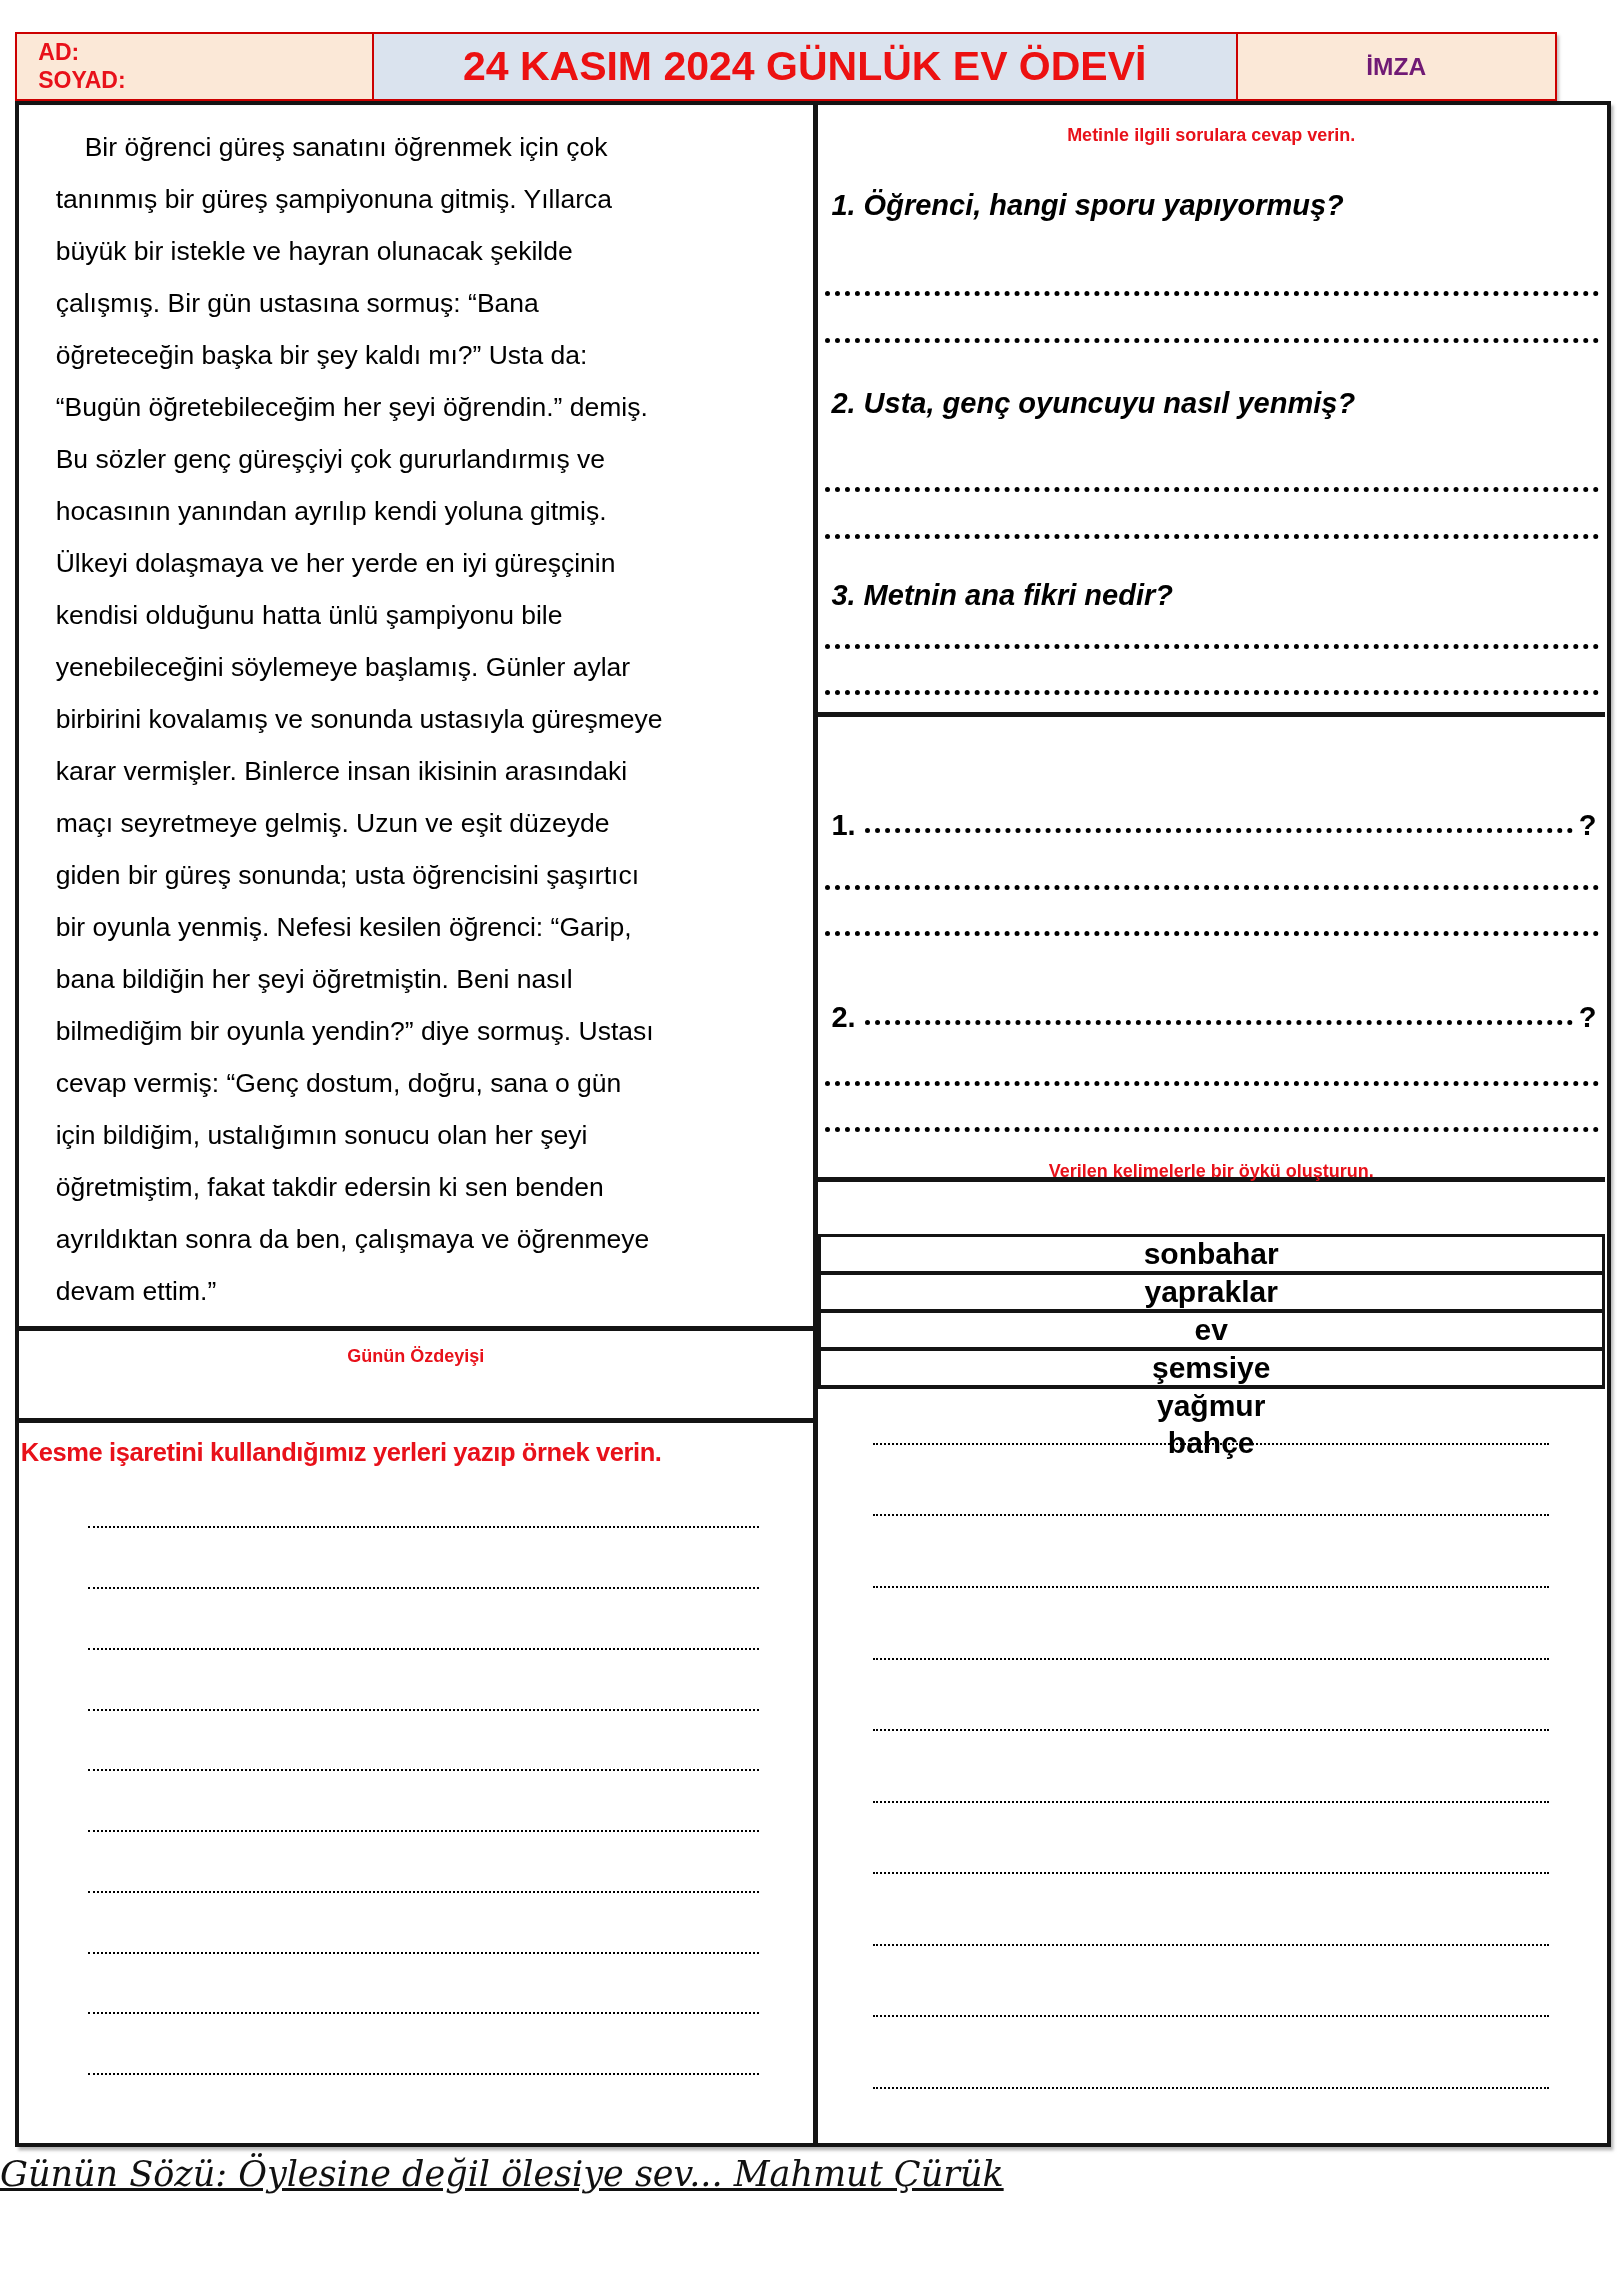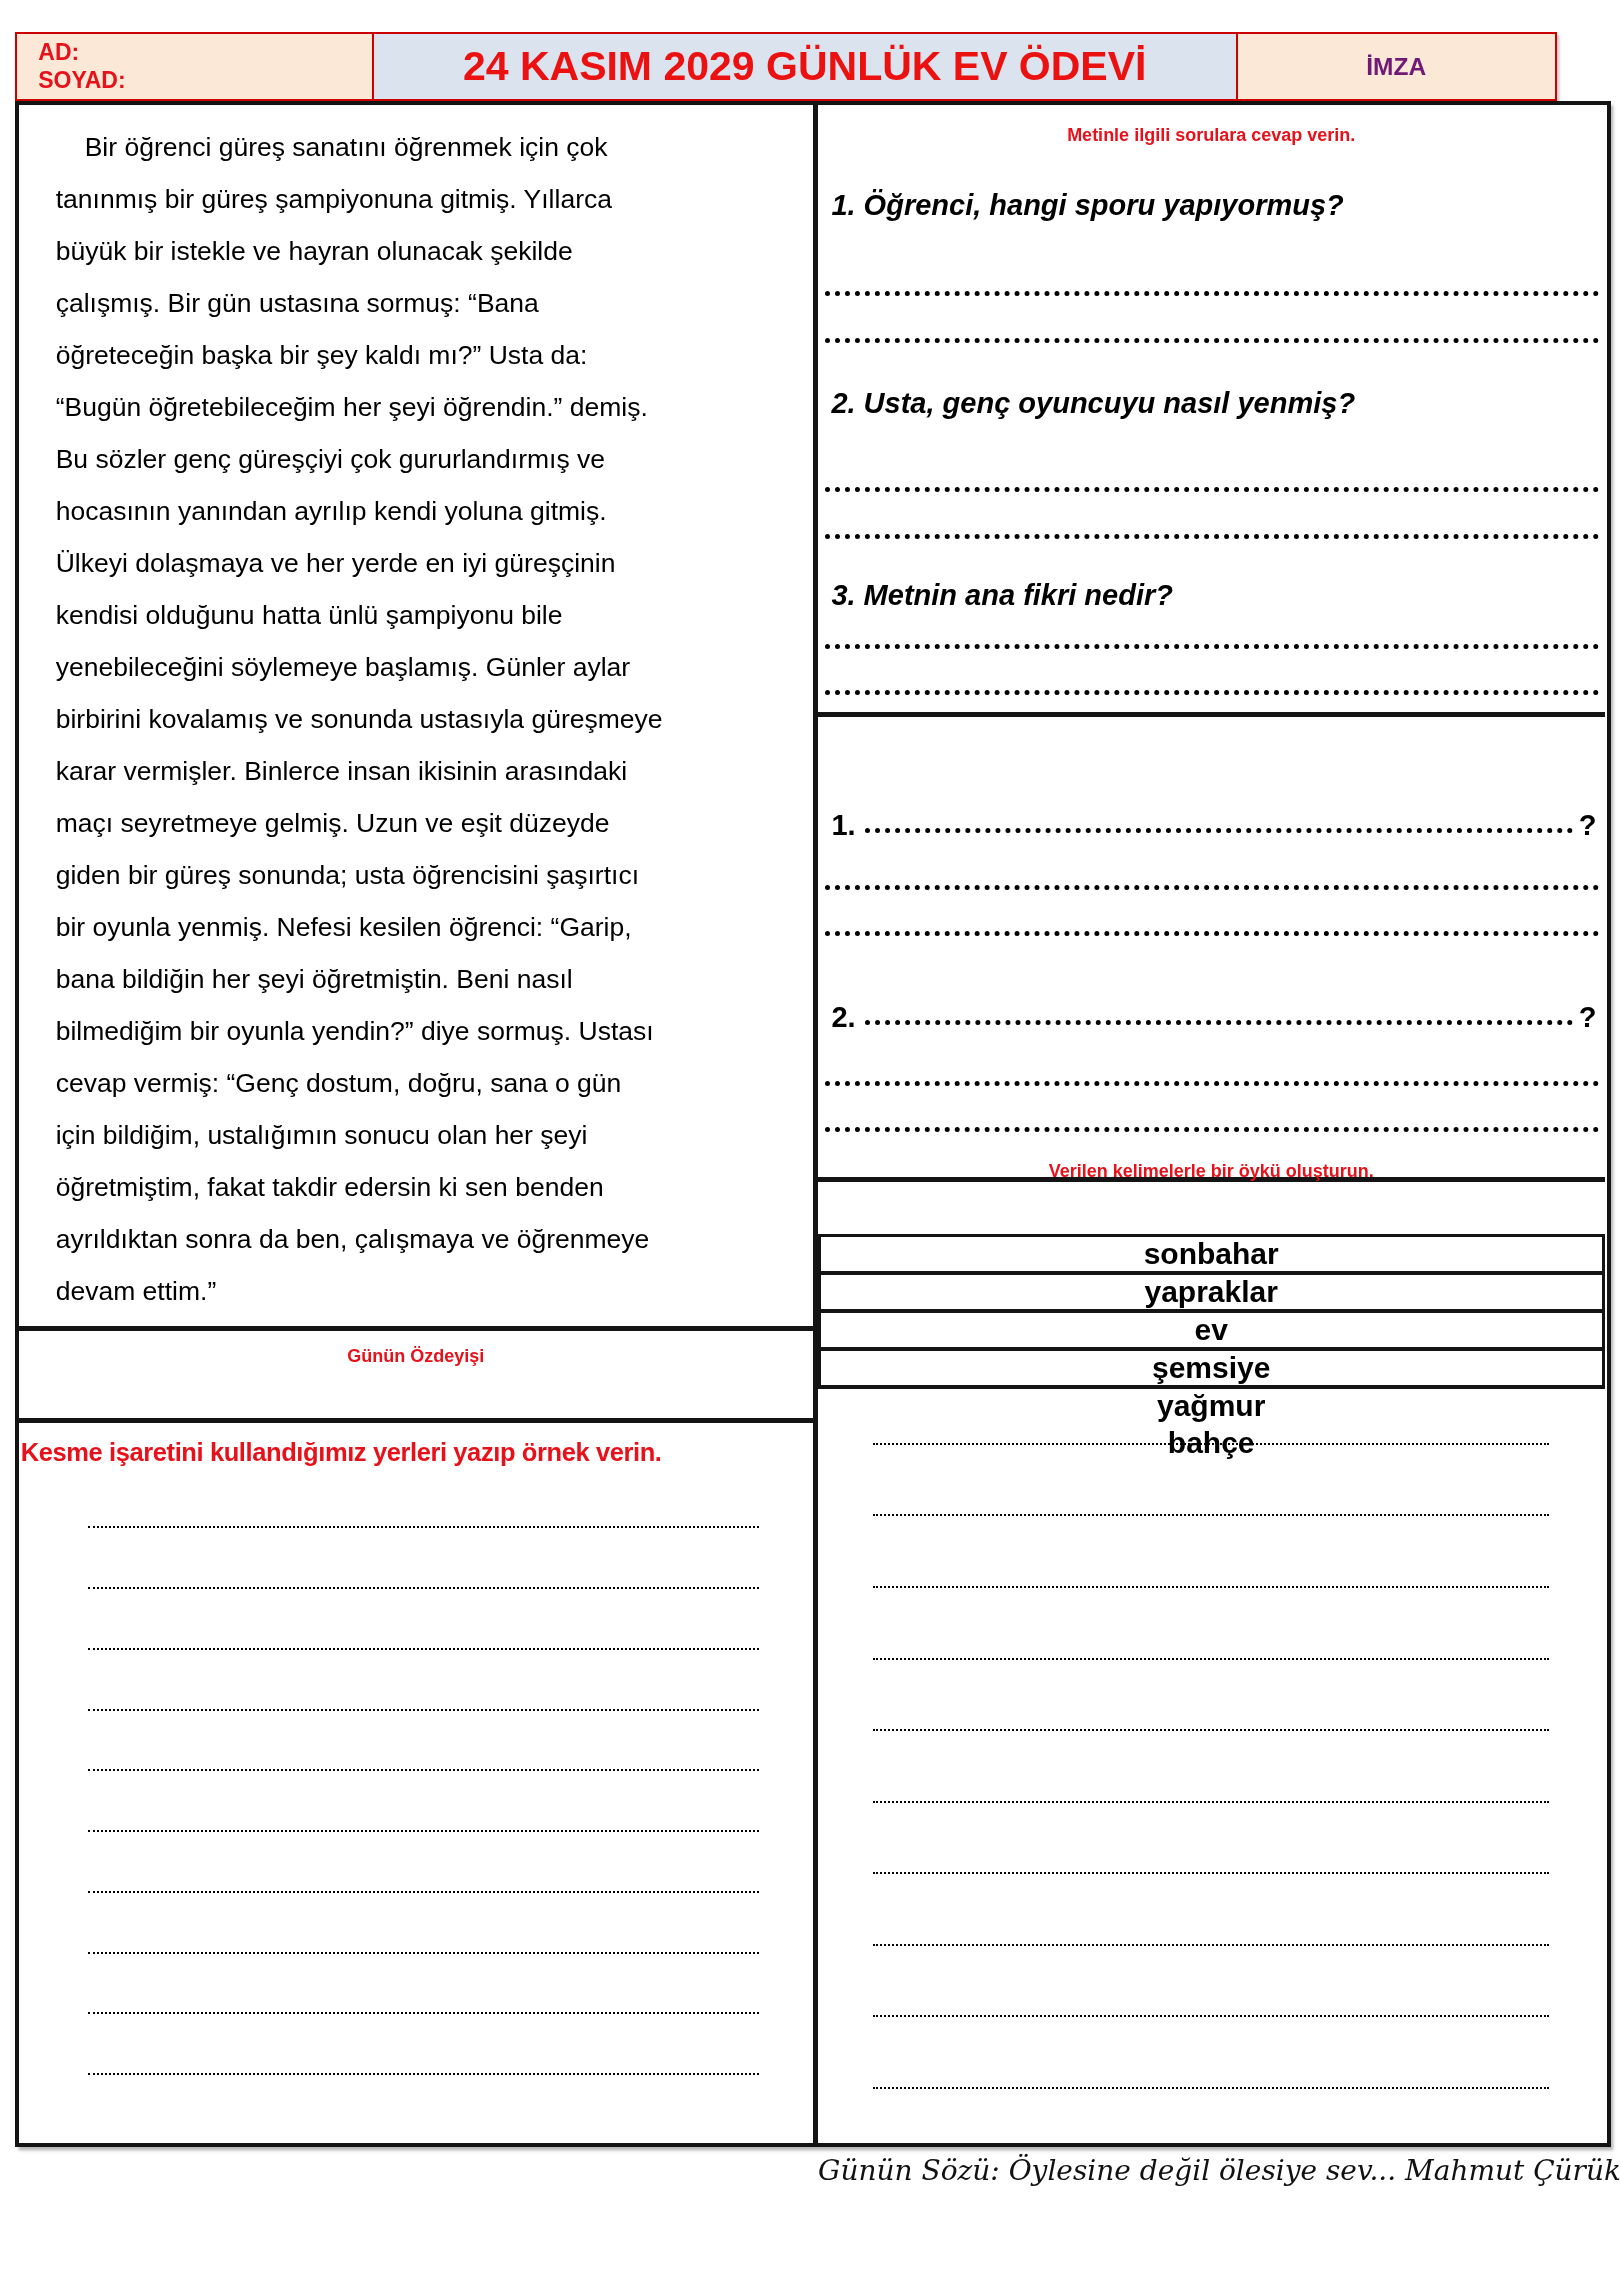--- a/index.html
+++ b/index.html
@@ -47,35 +47,35 @@
 
   .kesme-title { position:absolute; left:2px; top:1333px; width:790px;
                  font-size:25.5px; letter-spacing:-0.4px; }
 
   .wtable { position:absolute; left:0; top:1129px; width:787px; height:155px;
             display:grid; grid-template-columns:1fr; grid-template-rows:1fr 1fr;
             background:#141414; border:3.9px solid #141414; box-sizing:border-box; gap:3.9px; }
   .wcell { background:#ffffff; display:flex; align-items:center; justify-content:center;
            font-weight:bold; font-size:30px; }
 
-  .footer { position:absolute; left:0; top:2154px; width:1621px; text-align:right;
-            font-family:"DejaVu Serif", serif; font-style:italic; font-size:28px; color:#111; }
+  .footer { position:absolute; left:0; top:2154px; width:1621px; text-align:left;
+            font-family:"DejaVu Serif", serif; font-style:italic; font-size:35px; color:#111;text-decoration:underline; }
 </style>
 </head>
 <body>
 
 <div class="page">
 
   <div class="header">
     <div class="hcell hcell-name">
       <div>AD:</div>
       <div>SOYAD:</div>
     </div>
     <div class="hcell hcell-title">
-      <span class="big-title">24 KASIM 2029 GÜNLÜK EV ÖDEVİ</span>
+      <span class="big-title">24 KASIM 2024 GÜNLÜK EV ÖDEVİ</span>
     </div>
     <div class="hcell hcell-imza">
       <span>İMZA</span>
     </div>
   </div>
 
   <div class="sheet">
     <div class="vdiv"></div>
 
     <div class="lcol">

